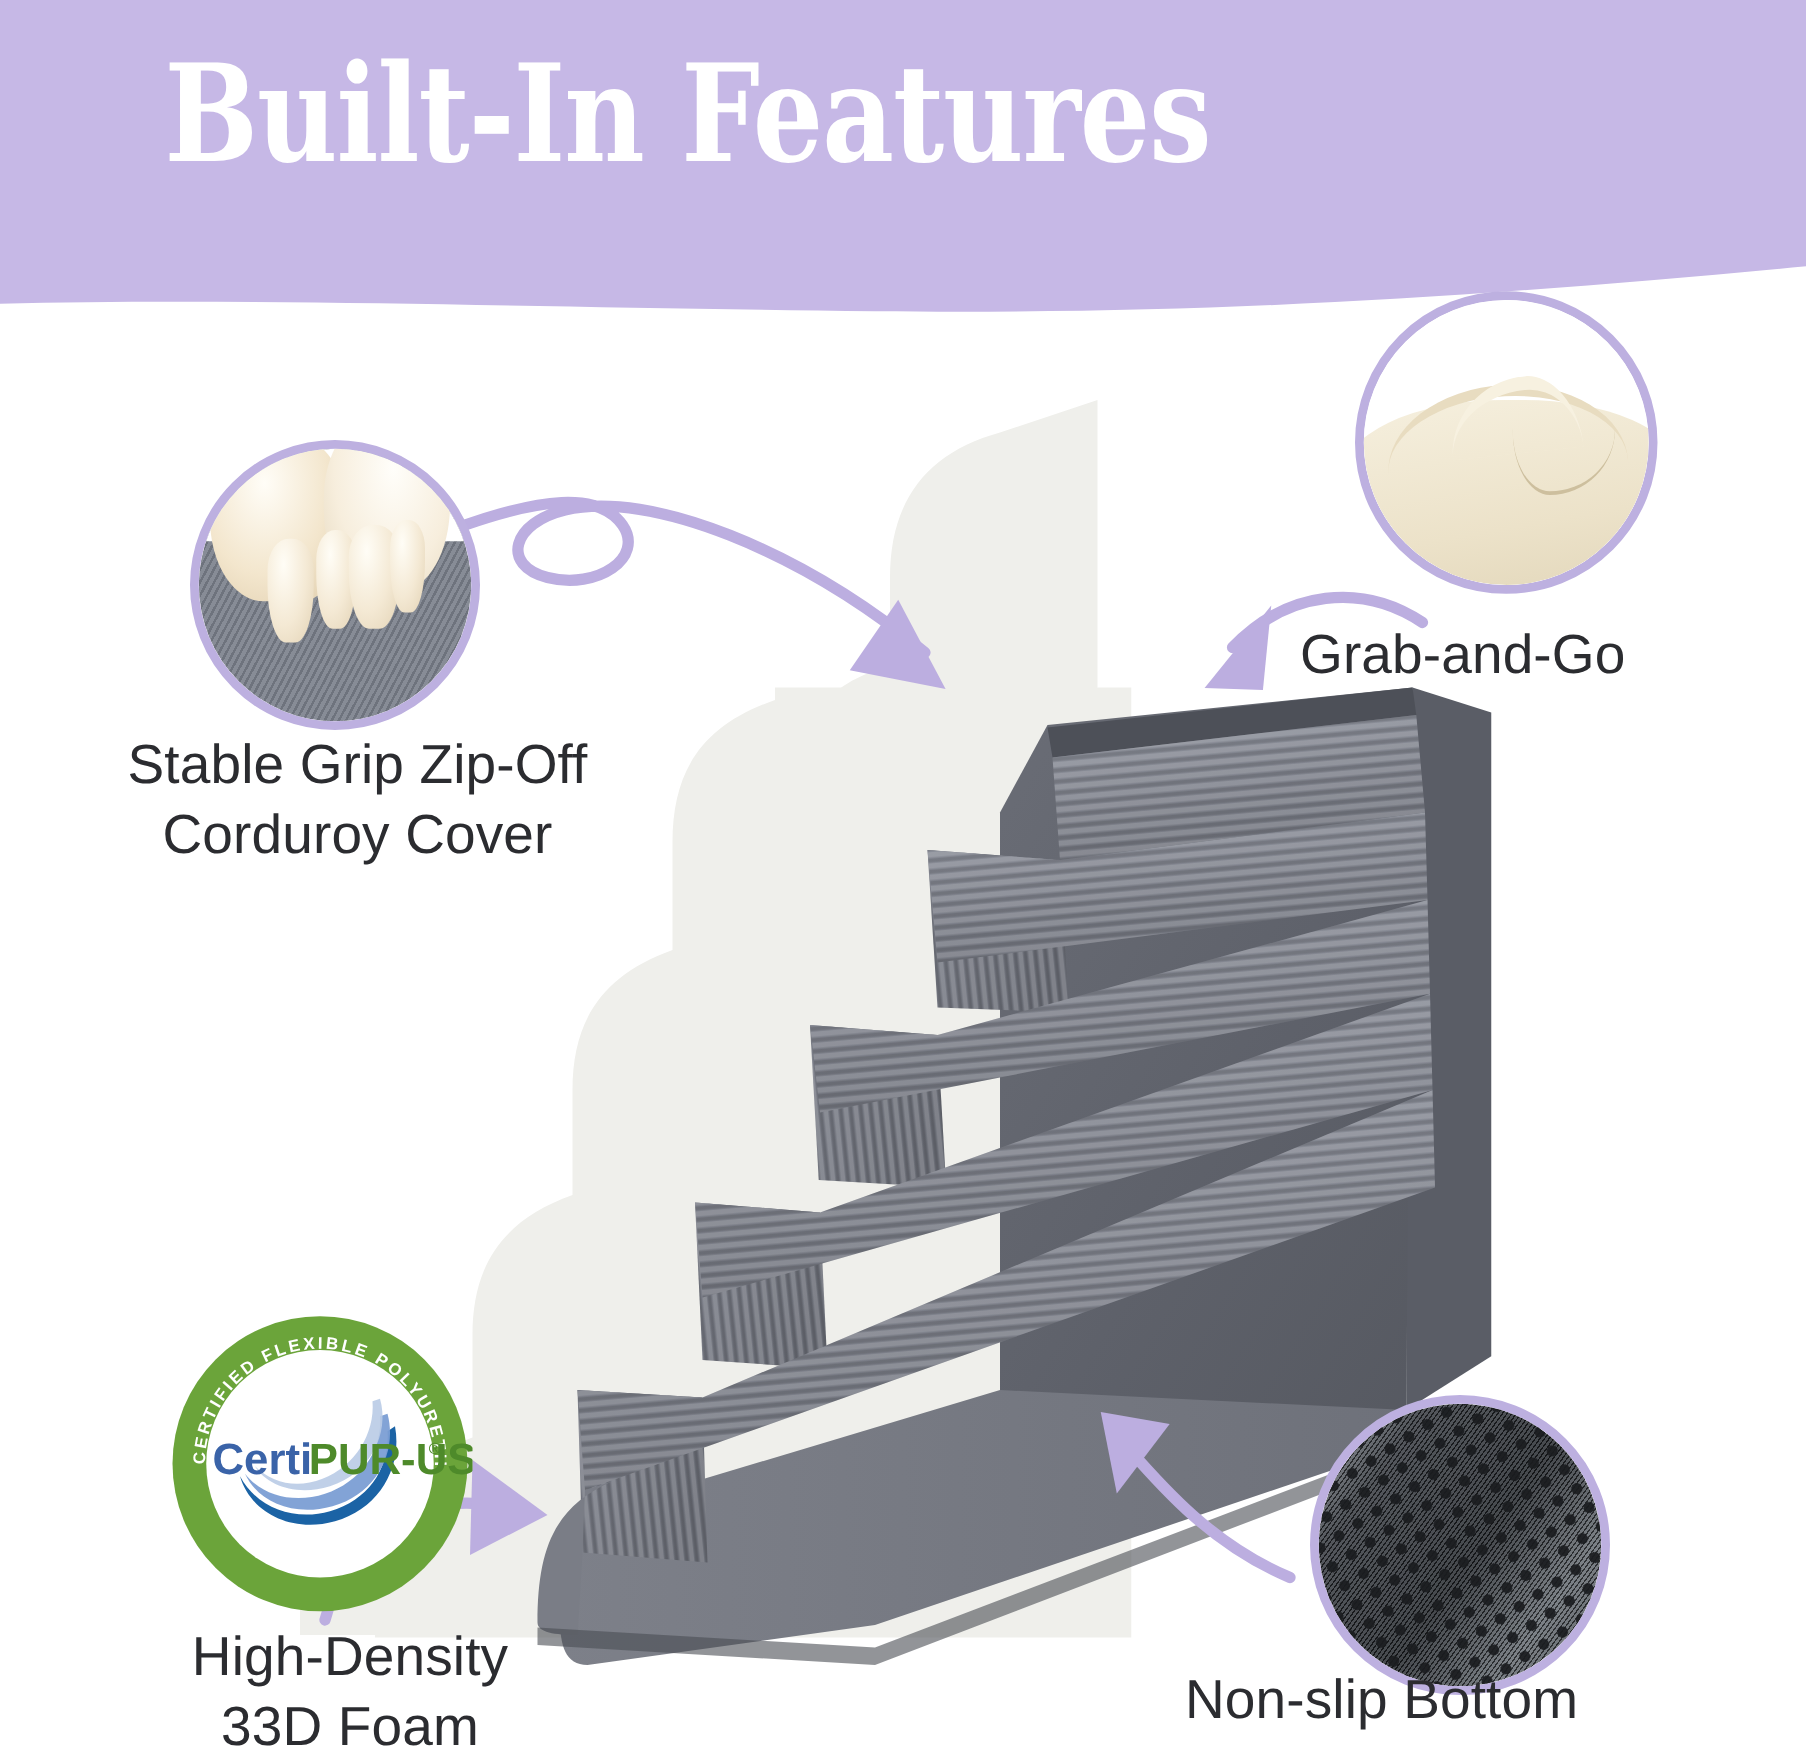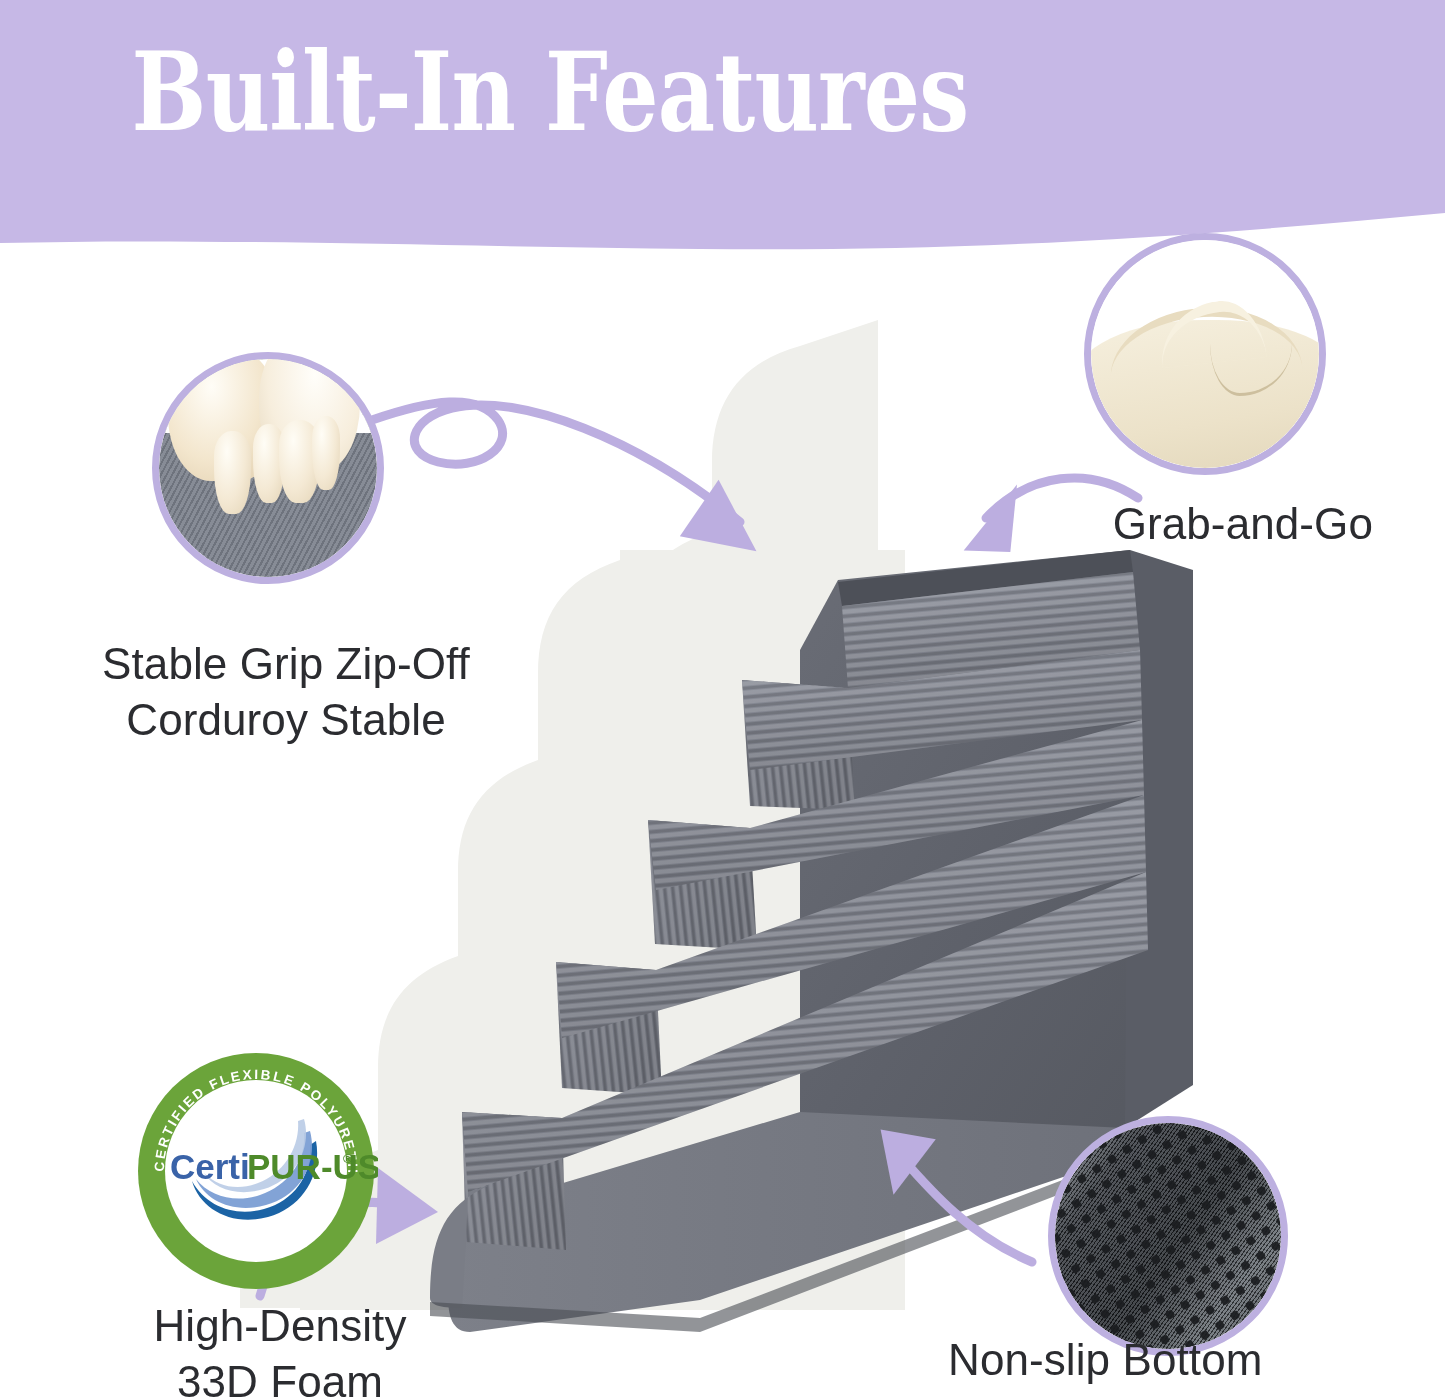--- a/index.html
+++ b/index.html
@@ -178,22 +178,22 @@
   
   .feature-label {
     position: absolute;
     font-family: "Liberation Sans", sans-serif;
     font-weight: 400;
     color: #2b2c30;
     font-size: 44px;
     line-height: 1.28;
     letter-spacing: 0.1px;
   }
-  #label-corduroy { left: 36px; top: 636px; width: 500px; text-align: center; }
-  #label-handle   { left: 983px; top: 496px; width: 390px; text-align: right; }
+  #label-corduroy { left: 36px; top: 584px; width: 500px; text-align: center; }
+  #label-handle   { left: 1040px; top: 496px; width: 390px; text-align: left; }
   #label-foam     { left: 70px; top: 1298px; width: 420px; text-align: center; }
   #label-nonslip  { left: 948px; top: 1332px; width: 440px; text-align: left; }
 </style>
 </head>
 <body>
 
 <div class="page">
 
   <div class="header-banner">
     <svg width="1445" height="270" viewBox="0 0 1445 270">
@@ -427,21 +427,21 @@
       </text>
 
       <text x="36" y="130" font-family="Liberation Sans, sans-serif" font-size="35" font-weight="bold" fill="#3a63a8">Certi</text>
       <text x="113" y="130" font-family="Liberation Sans, sans-serif" font-size="35" font-weight="bold" fill="#4e8a2a">PUR-US</text>
       <text x="209" y="114" font-family="Liberation Sans, sans-serif" font-size="13" font-weight="bold" fill="#4e8a2a">®</text>
     </svg>
   </div>
 
   <div class="feature-label" id="label-corduroy">
     <div>Stable Grip Zip-Off</div>
-    <div>Corduroy Stable</div>
+    <div>Corduroy Cover</div>
   </div>
 
   <div class="feature-label" id="label-handle">
     <div>Grab-and-Go</div>
   </div>
 
   <div class="feature-label" id="label-foam">
     <div>High-Density</div>
     <div>33D Foam</div>
   </div>

